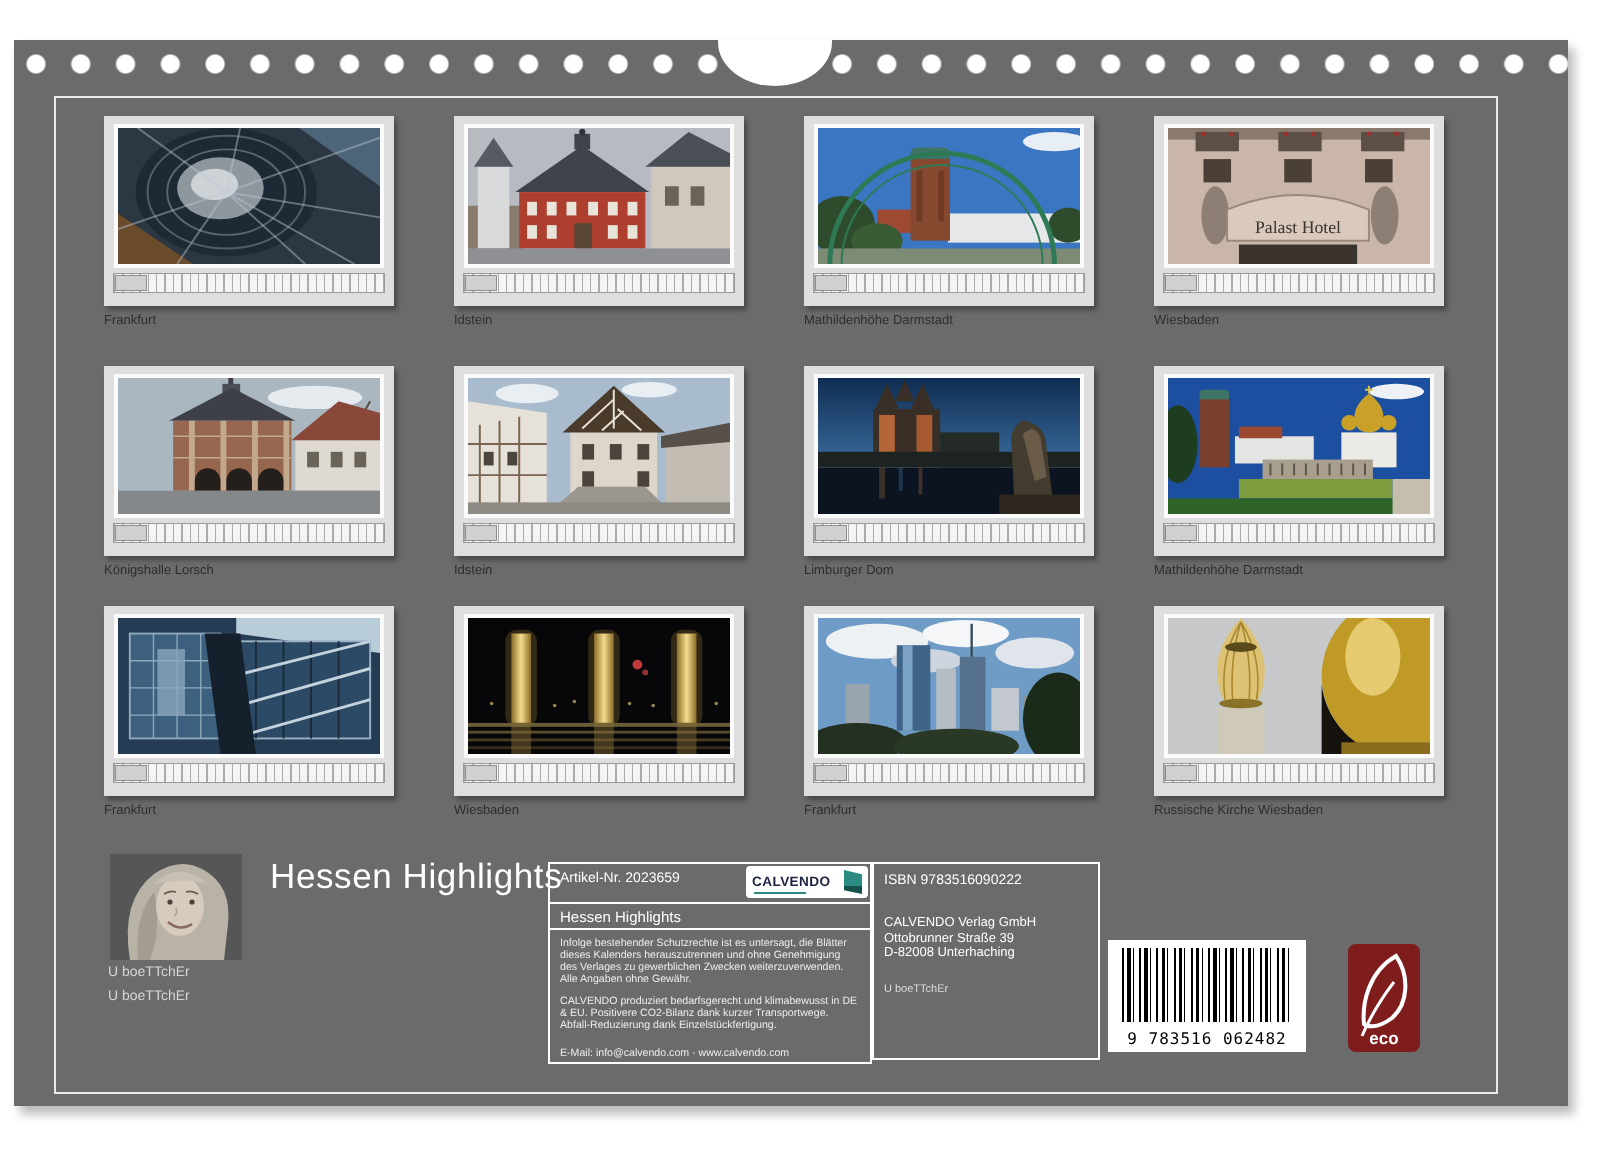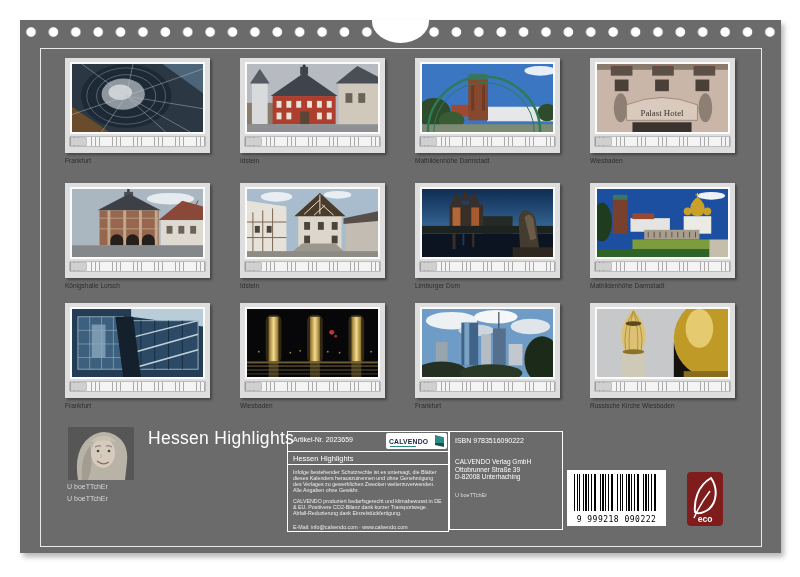--- a/index.html
+++ b/index.html
@@ -1,17 +1,17 @@
 <!DOCTYPE html>
 <html><head>
 <meta charset="utf-8">
 <style>
   html,body{margin:0;padding:0;background:#fff;}
   .page{position:relative;width:800px;height:577px;background:#ffffff;font-family:"Liberation Sans",sans-serif;overflow:hidden;}
-  .sheet{position:absolute;left:20px;top:20px;width:761px;height:533px;background:#6b6b6b;box-shadow:3px 4px 5px rgba(0,0,0,.28);}
+  .sheet{position:absolute;left:7px;top:20px;width:761px;height:533px;background:#6b6b6b;box-shadow:3px 4px 5px rgba(0,0,0,.28);padding-left:16px;}
   .holes{position:absolute;left:0;top:0;width:100%;height:24px;
     background-image:radial-gradient(circle 4.8px at 11px 12px,#ffffff 4.3px,rgba(255,255,255,0) 5.2px);
     background-size:22.4px 24px;background-repeat:repeat-x;}
   .notch{position:absolute;left:352px;top:0;width:57px;height:23px;background:#ffffff;border-radius:0 0 60px 60px / 0 0 46px 46px;}
   .frame{position:absolute;left:20px;top:28px;width:720px;height:497px;border:1px solid rgba(255,255,255,.85);}
 
   .cardwrap{position:absolute;width:145px;}
   .card{width:145px;height:95px;background:#dedede;box-shadow:1.5px 2px 2.5px rgba(0,0,0,.35);position:relative;}
   .photo{position:absolute;left:5px;top:4px;width:135px;height:72px;background:#fbfbfb;padding:2px;box-sizing:border-box;}
   .photo svg{display:block;width:100%;height:100%;}
@@ -467,21 +467,21 @@
       <div class="address">
         <div>CALVENDO Verlag GmbH</div>
         <div>Ottobrunner Straße 39</div>
         <div>D-82008 Unterhaching</div>
       </div>
       <div class="credit">U boeTTchEr</div>
     </div>
 
     <div class="barcodebox">
       <div class="bars"></div>
-      <div class="digits">9 999218 090222</div>
+      <div class="digits">9 783516 062482</div>
     </div>
 
     <div class="ecobox">
       <svg viewBox="0 0 36 54" style="position:absolute;left:0;top:0;width:36px;height:54px">
         <path d="M24,6 C31,16 30,30 22,37 C14,43 9,41 8,40 C7,30 10,14 24,6 Z" fill="none" stroke="#ffffff" stroke-width="2"></path>
         <path d="M7,46 Q13,32 23,19" stroke="#ffffff" stroke-width="1.5" fill="none"></path>
       </svg>
       <div class="ecolabel">eco</div>
     </div>
   </div>

